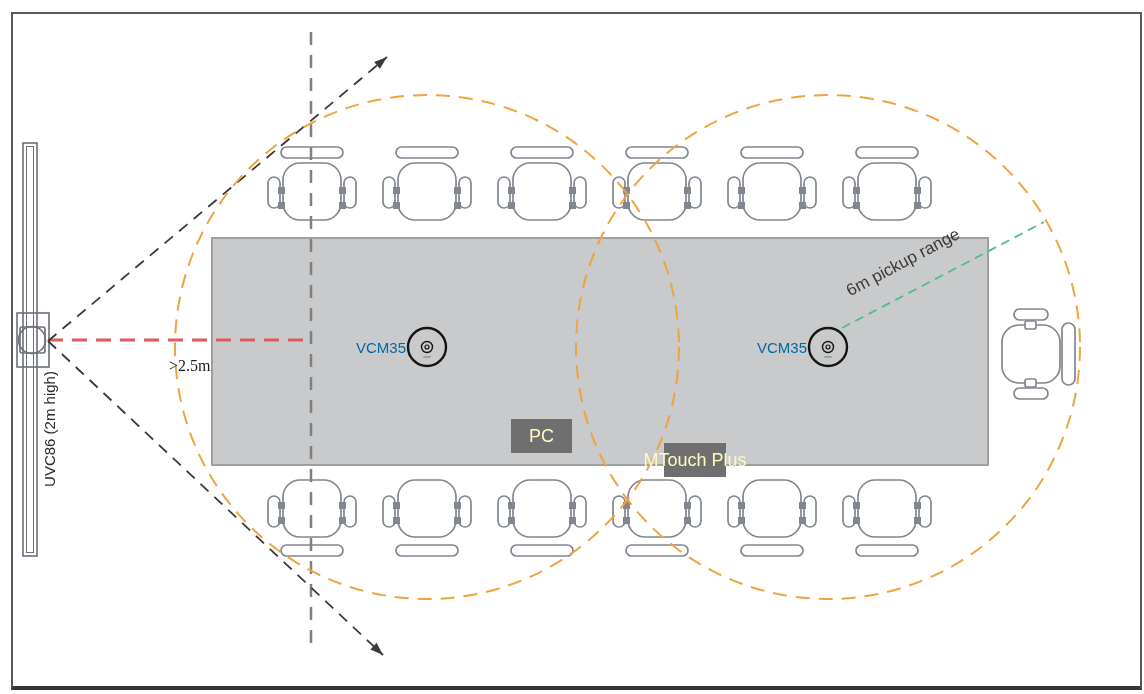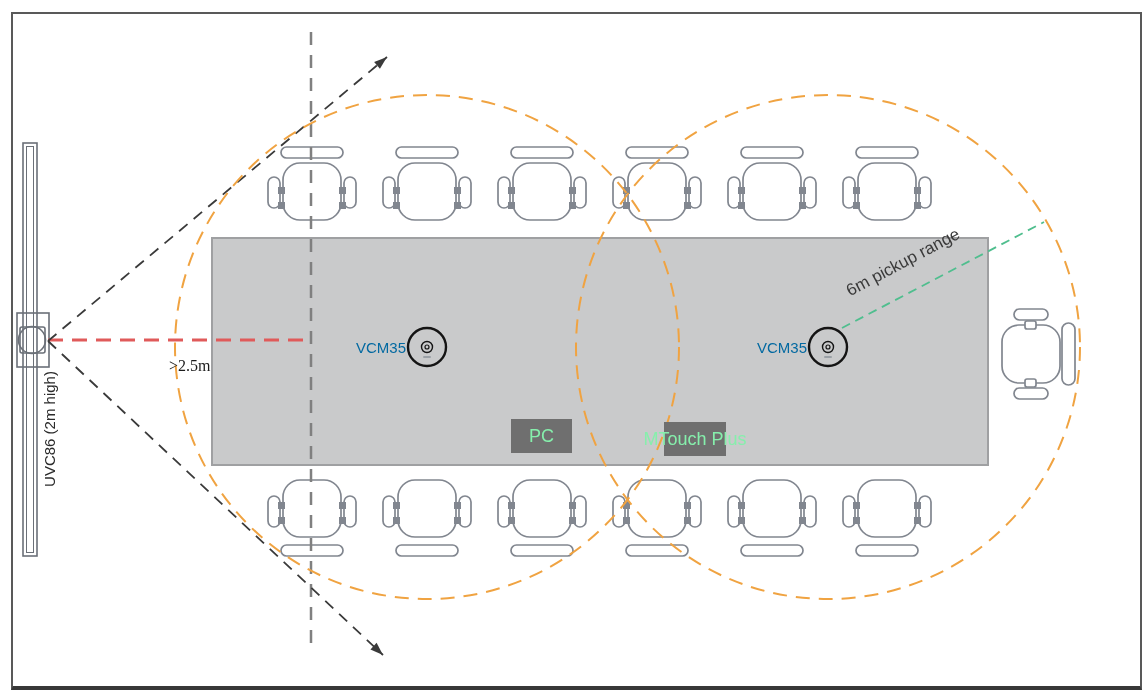--- a/index.html
+++ b/index.html
@@ -16,21 +16,21 @@
   svg.scene{position:absolute;left:0;top:0;}
   .label{position:absolute;color:#0369a1;font-size:15px;white-space:nowrap;line-height:1.2;}
   .vcm-label{width:54px;text-align:right;}
   .distance-label{font-family:"Liberation Serif",serif;color:#1C1C1C;font-size:16px;}
   .camera-label{transform:translate(-50%,-50%) rotate(-90deg);color:#2B2B2B;}
   .pickup-label{
     font-size:17px;color:#3A3A3A;height:19px;
     transform:rotate(-28deg);transform-origin:0 100%;
   }
   .device-box{
-    position:absolute;background:#6F6F6F;color:#86efac;font-size:18px;
+    position:absolute;background:#6F6F6F;color:#fef9c3;font-size:18px;
     display:flex;align-items:center;justify-content:center;white-space:nowrap;
     overflow:visible;
   }
 </style>
 </head>
 <body>
 
 <div class="stage">
 
   <svg class="scene" id="scene" width="1144" height="694" viewBox="0 0 1144 694">
@@ -200,15 +200,15 @@
   <div class="label distance-label" style="left:169px;top:320px;margin-top:36px;">&gt;2.5m</div>
 
   <div class="label vcm-label" style="left:352px;top:339px;">VCM35</div>
 
   <div class="label vcm-label" style="left:753px;top:339px;">VCM35</div>
 
   <div class="label pickup-label" style="left:852px;top:281px;">6m pickup range</div>
 
   <div class="device-box" style="left:511px;top:419px;width:61px;height:34px;">PC</div>
 
-  <div class="device-box" style="left:664px;top:422px;width:62px;height:34px;">MTouch Plus</div>
+  <div class="device-box" style="left:664px;top:443px;width:62px;height:34px;">MTouch Plus</div>
 
 </div>
 
 </body></html>

